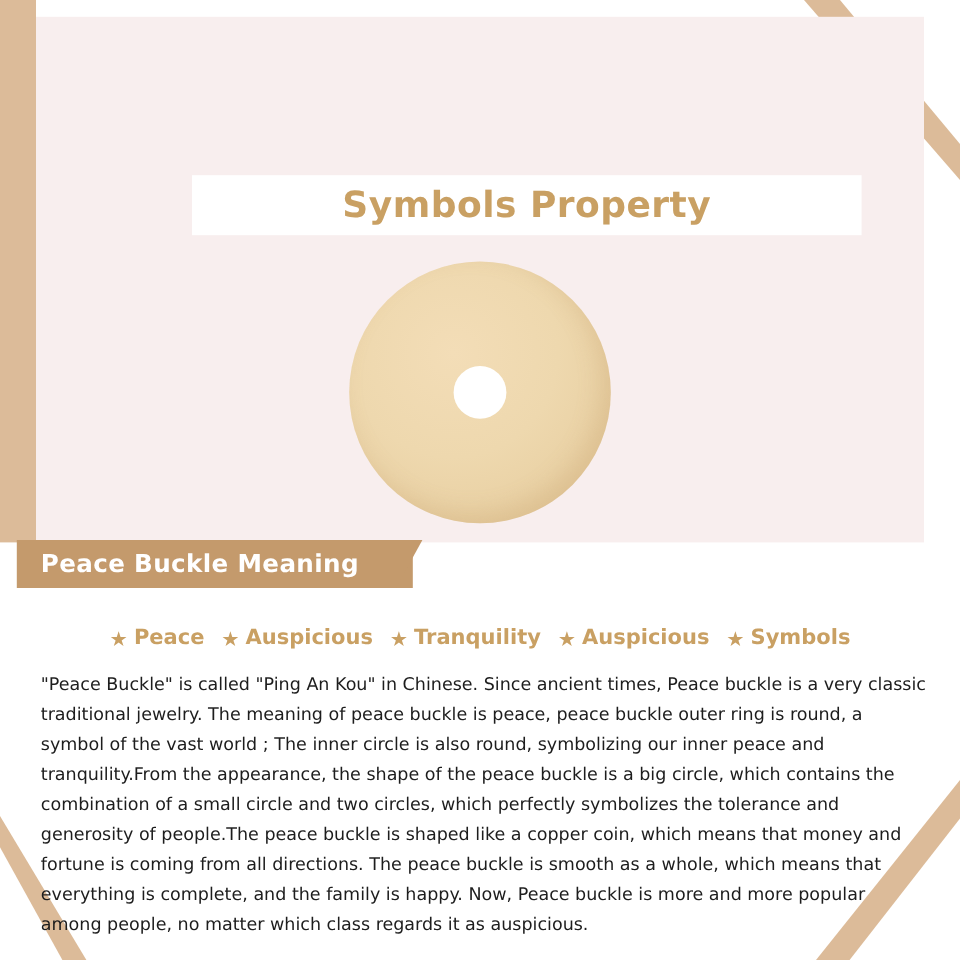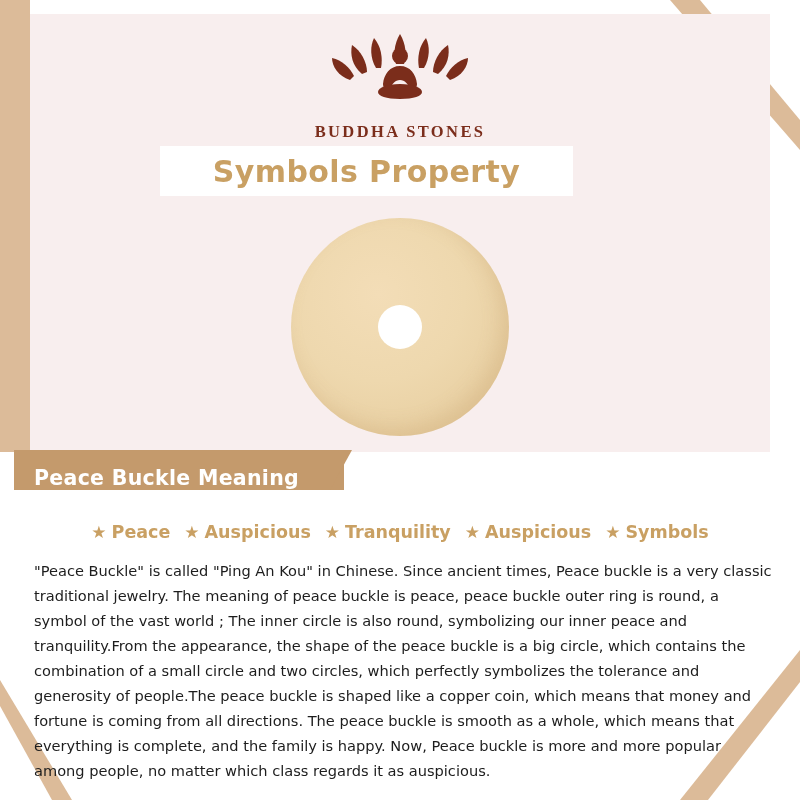--- a/index.html
+++ b/index.html
@@ -98,21 +98,21 @@
     font-weight: bold;
     color: #7b2d1b;
     font-family: "Liberation Serif", serif;
   }
 
   
   .title-banner {
     position: absolute;
     left: 160px;
     top: 146px;
-    width: 413px;
+    width: 558px;
     height: 50px;
     background: #ffffff;
     display: flex;
     align-items: center;
     justify-content: center;
   }
   .title-banner h1 {
     margin: 0;
     font-size: 30px;
     font-weight: bold;
@@ -152,21 +152,21 @@
   }
 
   
   .ribbon {
     position: absolute;
     left: 14px;
     top: 450px;
     height: 40px;
     background: #c49a6c;
     display: flex;
-    align-items: flex-end;
+    align-items: center;
     padding-left: 20px;
     padding-right: 36px;
     box-sizing: border-box;
     width: 330px;
   }
   .ribbon-tail {
     position: absolute;
     left: 330px;
     top: 450px;
     width: 0;
@@ -231,43 +231,20 @@
   <div class="deco-left-strip"></div>
   <div class="deco-tr-wedge"></div>
   <div class="deco-tr-wedge2"></div>
   <div class="deco-br-wedge"></div>
   <div class="deco-br-wedge2"></div>
   <div class="deco-bl-wedge"></div>
   <div class="deco-bl-wedge2"></div>
 
   <div class="panel"></div>
 
-  <div class="logo-wrap">
-    <svg class="logo-svg" width="160" height="100" viewBox="0 0 160 100">
-      <g fill="#7b2d1b">
-
-        <path d="M30 62 C18 58 12 48 12 40 C22 42 30 50 34 58 Z"></path>
-        <path d="M42 56 C32 48 30 36 32 27 C41 33 47 44 47 54 Z"></path>
-        <path d="M56 50 C50 40 50 28 54 20 C61 28 63 40 61 50 Z"></path>
-
-        <path d="M130 62 C142 58 148 48 148 40 C138 42 130 50 126 58 Z"></path>
-        <path d="M118 56 C128 48 130 36 128 27 C119 33 113 44 113 54 Z"></path>
-        <path d="M104 50 C110 40 110 28 106 20 C99 28 97 40 99 50 Z"></path>
-
-        <path d="M80 16 C74 26 73 38 76 46 L84 46 C87 38 86 26 80 16 Z"></path>
-
-        <circle cx="80" cy="38" r="8"></circle>
-
-        <path d="M80 48 C70 48 64 56 63 66 C63 70 66 72 70 71 C72 66 75 62 80 62 C85 62 88 66 90 71 C94 72 97 70 97 66 C96 56 90 48 80 48 Z"></path>
-
-        <path d="M58 74 C58 70 66 66 80 66 C94 66 102 70 102 74 C102 78 94 81 80 81 C66 81 58 78 58 74 Z"></path>
-      </g>
-    </svg>
-    <div class="brand-name">BUDDHA STONES</div>
-  </div>
 
   <div class="title-banner">
     <h1>Symbols Property</h1>
   </div>
 
   <div class="disc-area">
     <div class="disc">
       <div class="disc-hole"></div>
     </div>
   </div>

